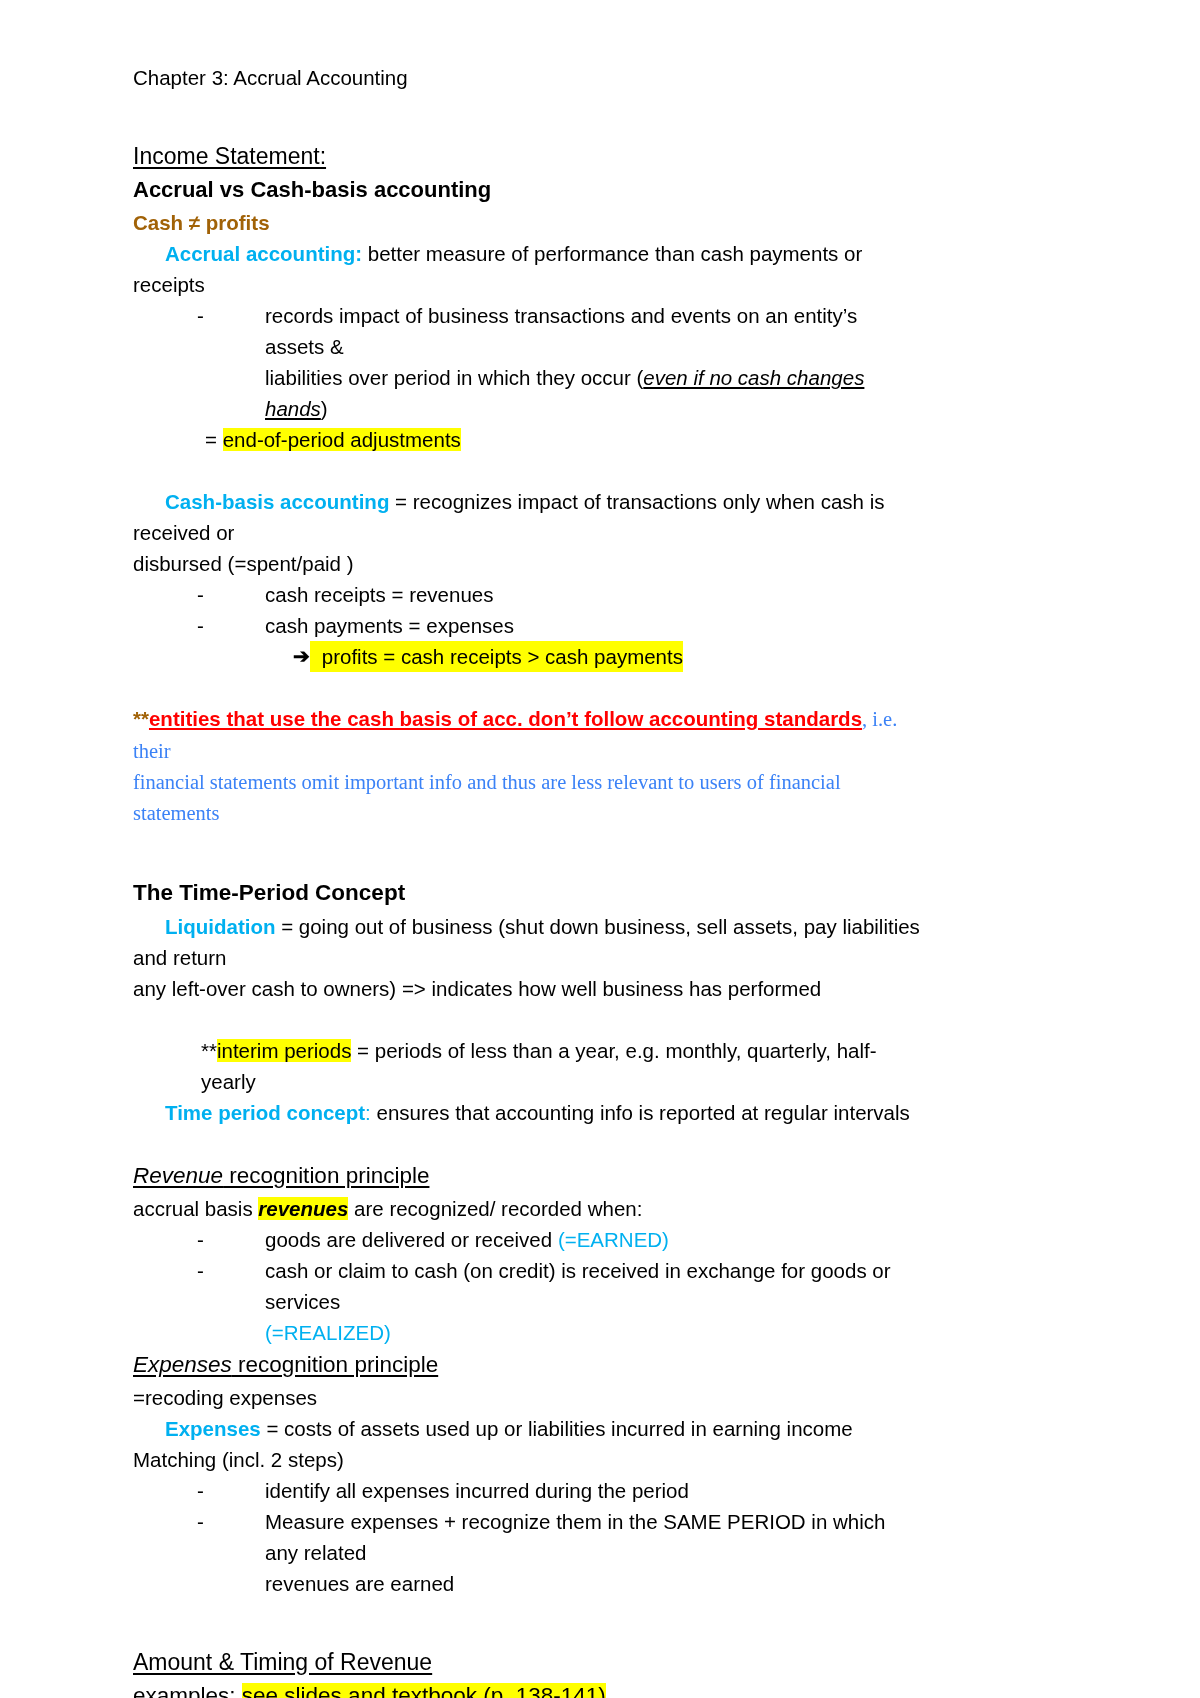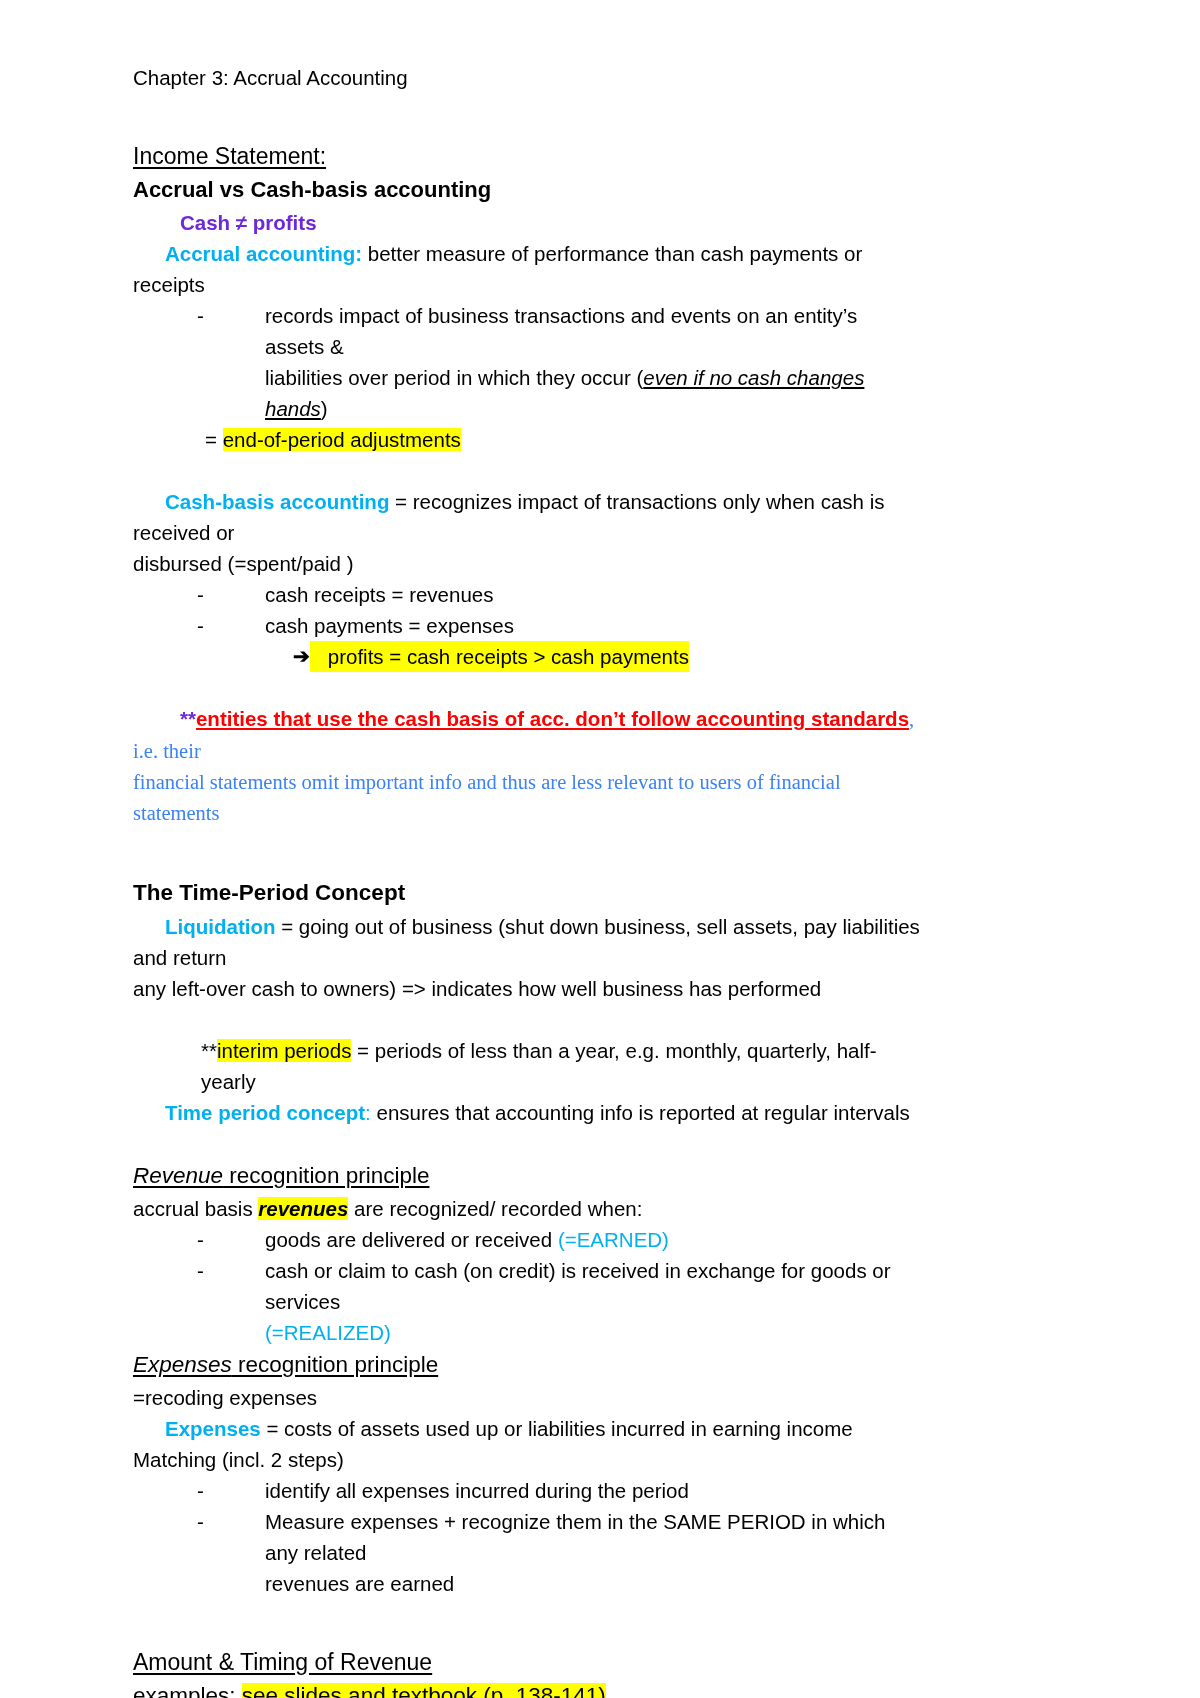--- a/index.html
+++ b/index.html
@@ -54,21 +54,21 @@
   }
   .sub-underline {
     font-size: 22.5px;
     line-height: 34px;
     text-decoration: underline;
     text-underline-offset: 3px;
   }
   .ital { font-style: italic; }
 
   .red { color: #3b82f6; font-family: Liberation Serif, serif; }
-  .red-bold { color: #6d28d9; font-weight: bold; margin-left: 47px; }
+  .red-bold { color: #a16207; font-weight: bold; }
   .red-bold-u {
     color: #ff0000;
     font-weight: bold;
     text-decoration: underline;
     text-underline-offset: 2px;
   }
   .cyan-bold { color: #00b0f0; font-weight: bold; margin-left: 32px; }
   .cyan { color: #00b0f0; }
   .hl { background: #ffff00; }
   .bi { font-weight: bold; font-style: italic; }
@@ -99,21 +99,21 @@
   .arrow-row {
     display: flex;
     font-size: 20.5px;
     line-height: 31px;
   }
   .arrow-row .arrowglyph {
     padding-left: 160px;
     font-weight: bold;
     font-size: 20px;
   }
-  .arrow-row .atext { padding-left: 18px; }
+  .arrow-row .atext { padding-left: 12px; }
 </style>
 </head>
 <body>
 
 <div class="page">
 
   <div class="title-chapter"><span>Chapter 3: Accrual Accounting</span></div>
 
   <div class="spacer-lg"></div>
 

